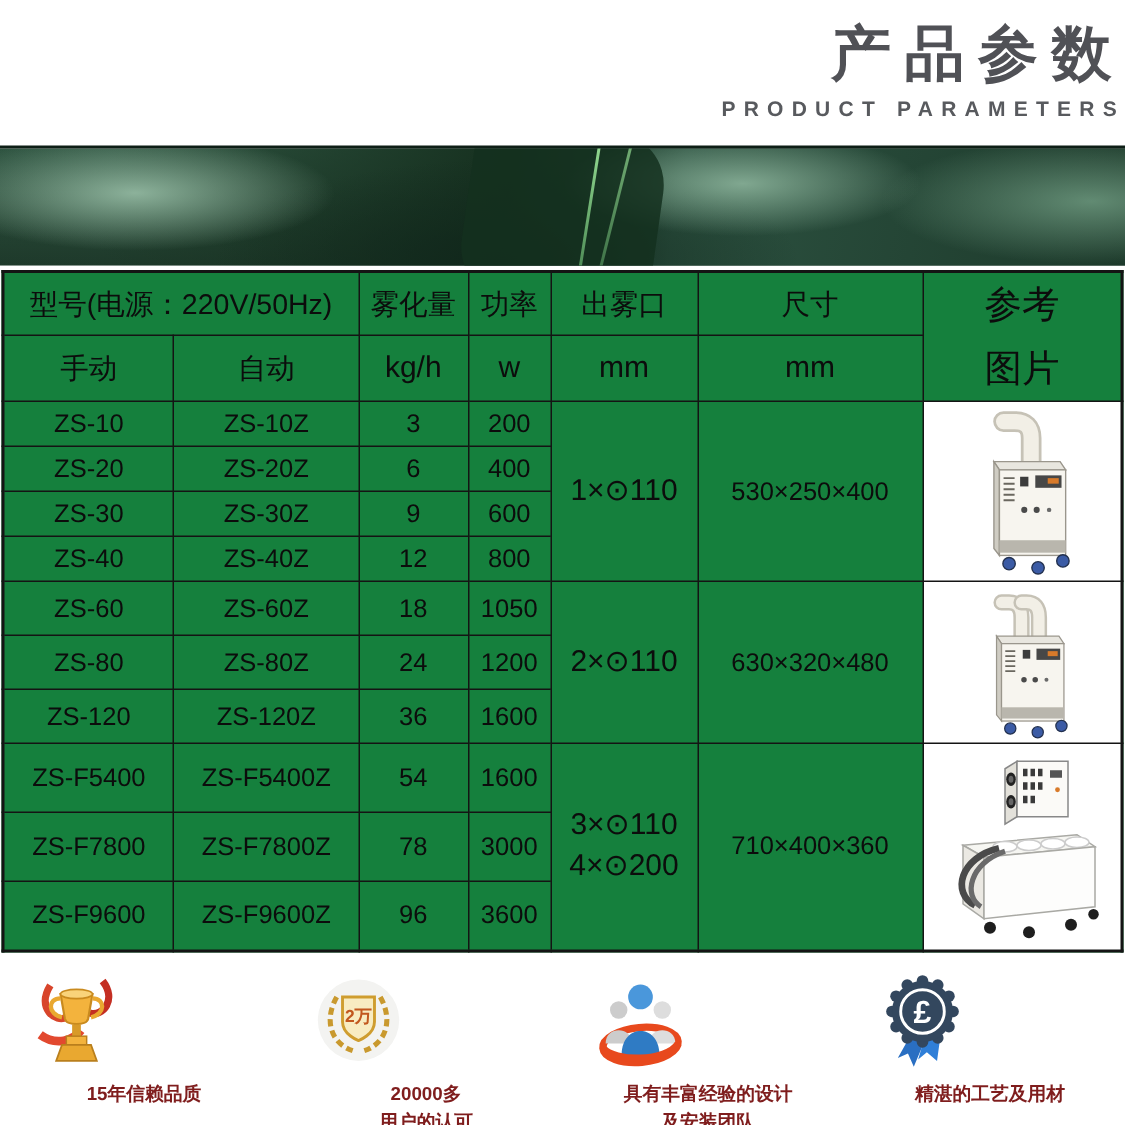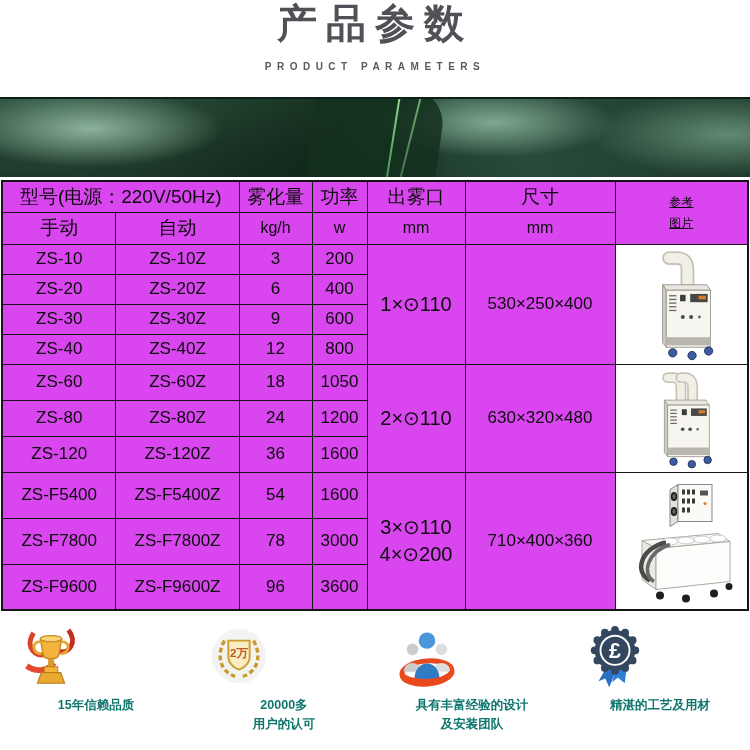--- a/index.html
+++ b/index.html
@@ -1,62 +1,62 @@
 <!DOCTYPE html>
 <html><head>
 <meta charset="utf-8">
 <style>
   * { margin:0; padding:0; box-sizing:border-box; }
   body { width:750px; height:750px; background:#fff; font-family:"Liberation Sans", sans-serif; overflow:hidden; }
   .page { width:750px; height:750px; position:relative; background:#fff; }
 
   
-  .title-section { height:97px; text-align:center; }
+  .title-section { height:97px; text-align:right; padding-top:13px; }
   .main-title { font-family:"DejaVu Serif", serif; font-size:40px; font-weight:bold; color:#505156; letter-spacing:9px; line-height:1.15; }
-  .sub-title { font-size:10px; color:#585a5e; letter-spacing:5.5px; margin-top:15px; font-weight:bold; }
+  .sub-title { font-size:14px; color:#585a5e; letter-spacing:5.5px; margin-top:5px; font-weight:bold; }
 
   
   .banner { height:80px; width:750px; position:relative; overflow:hidden;
     background:
       radial-gradient(ellipse 190px 55px at 12% 38%, rgba(158,196,172,.85), rgba(158,196,172,0) 70%),
       radial-gradient(ellipse 170px 50px at 66% 30%, rgba(150,190,165,.8), rgba(150,190,165,0) 70%),
       radial-gradient(ellipse 200px 60px at 97% 45%, rgba(120,165,138,.75), rgba(120,165,138,0) 70%),
       radial-gradient(ellipse 260px 90px at 45% 95%, rgba(16,38,27,.9), rgba(16,38,27,0) 75%),
       linear-gradient(100deg, #35594420 10%, #16301f 45%, #2c5140 60%, #1d3a2b 100%),
       linear-gradient(#2e5441, #1b3527);
     border-top:2px solid #0e1f16;
   }
   .banner .leaf-dark { position:absolute; left:310px; top:-10px; width:130px; height:110px; background:#14301f; opacity:.85; transform:skewX(-8deg); border-radius:10px 40px 10px 40px; }
   .banner .blade1, .banner .blade2 { position:absolute; width:2px; height:120px; background:linear-gradient(#9fe89b, #3f7a4a); }
   .banner .blade1 { left:392px; top:-20px; transform:rotate(9deg); }
   .banner .blade2 { left:408px; top:-15px; transform:rotate(14deg); opacity:.7; }
 
   
-  table.spec { width:746px; margin:3px auto 12px; border-collapse:collapse; table-layout:fixed; background:#d946ef; }
+  table.spec { width:746px; margin:3px auto 12px; border-collapse:collapse; table-layout:fixed; background:#15803d; }
   table.spec td, table.spec th { border:1.5px solid #141414; text-align:center; vertical-align:middle; color:#0c0c0c; font-weight:normal; padding:0; overflow:hidden; }
   table.spec { border:2px solid #141414; }
   .hrow1 { height:31px; font-size:19px; }
   .hrow2 { height:32px; font-size:19px; }
   .r30 { height:30px; }
   .r36 { height:36px; }
   .r46 { height:46px; }
   .cell-model { font-size:17px; letter-spacing:0; }
   .cell-num { font-size:17px; }
   .cell-outlet { font-size:20px; line-height:1.35; }
   .cell-size { font-size:17px; }
-  .unit { font-size:16px; }
-  .ref-cell { font-size:12px; line-height:1.7;text-decoration:underline; }
+  .unit { font-size:20px; }
+  .ref-cell { font-size:25px; line-height:1.7; }
   .img-cell { background:#fff; }
   .img-cell svg { display:block; margin:0 auto; }
 
   
   .features { display:flex; justify-content:space-between; margin-top:13px; padding:0 14px 0 20px; }
   .feature { width:152px; text-align:center; }
   .feature .ic { height:72px; display:flex; align-items:center; justify-content:flex-start; }
-  .feature-text { font-size:12.5px; color:#0f766e; line-height:1.55; font-weight:bold; }
+  .feature-text { font-size:12.5px; color:#7f1d1d; line-height:1.55; font-weight:bold; }
 </style>
 </head>
 <body>
 
 <div class="page">
 
   <div class="title-section">
     <div class="main-title">产品参数</div>
     <div class="sub-title">PRODUCT PARAMETERS</div>
   </div>

